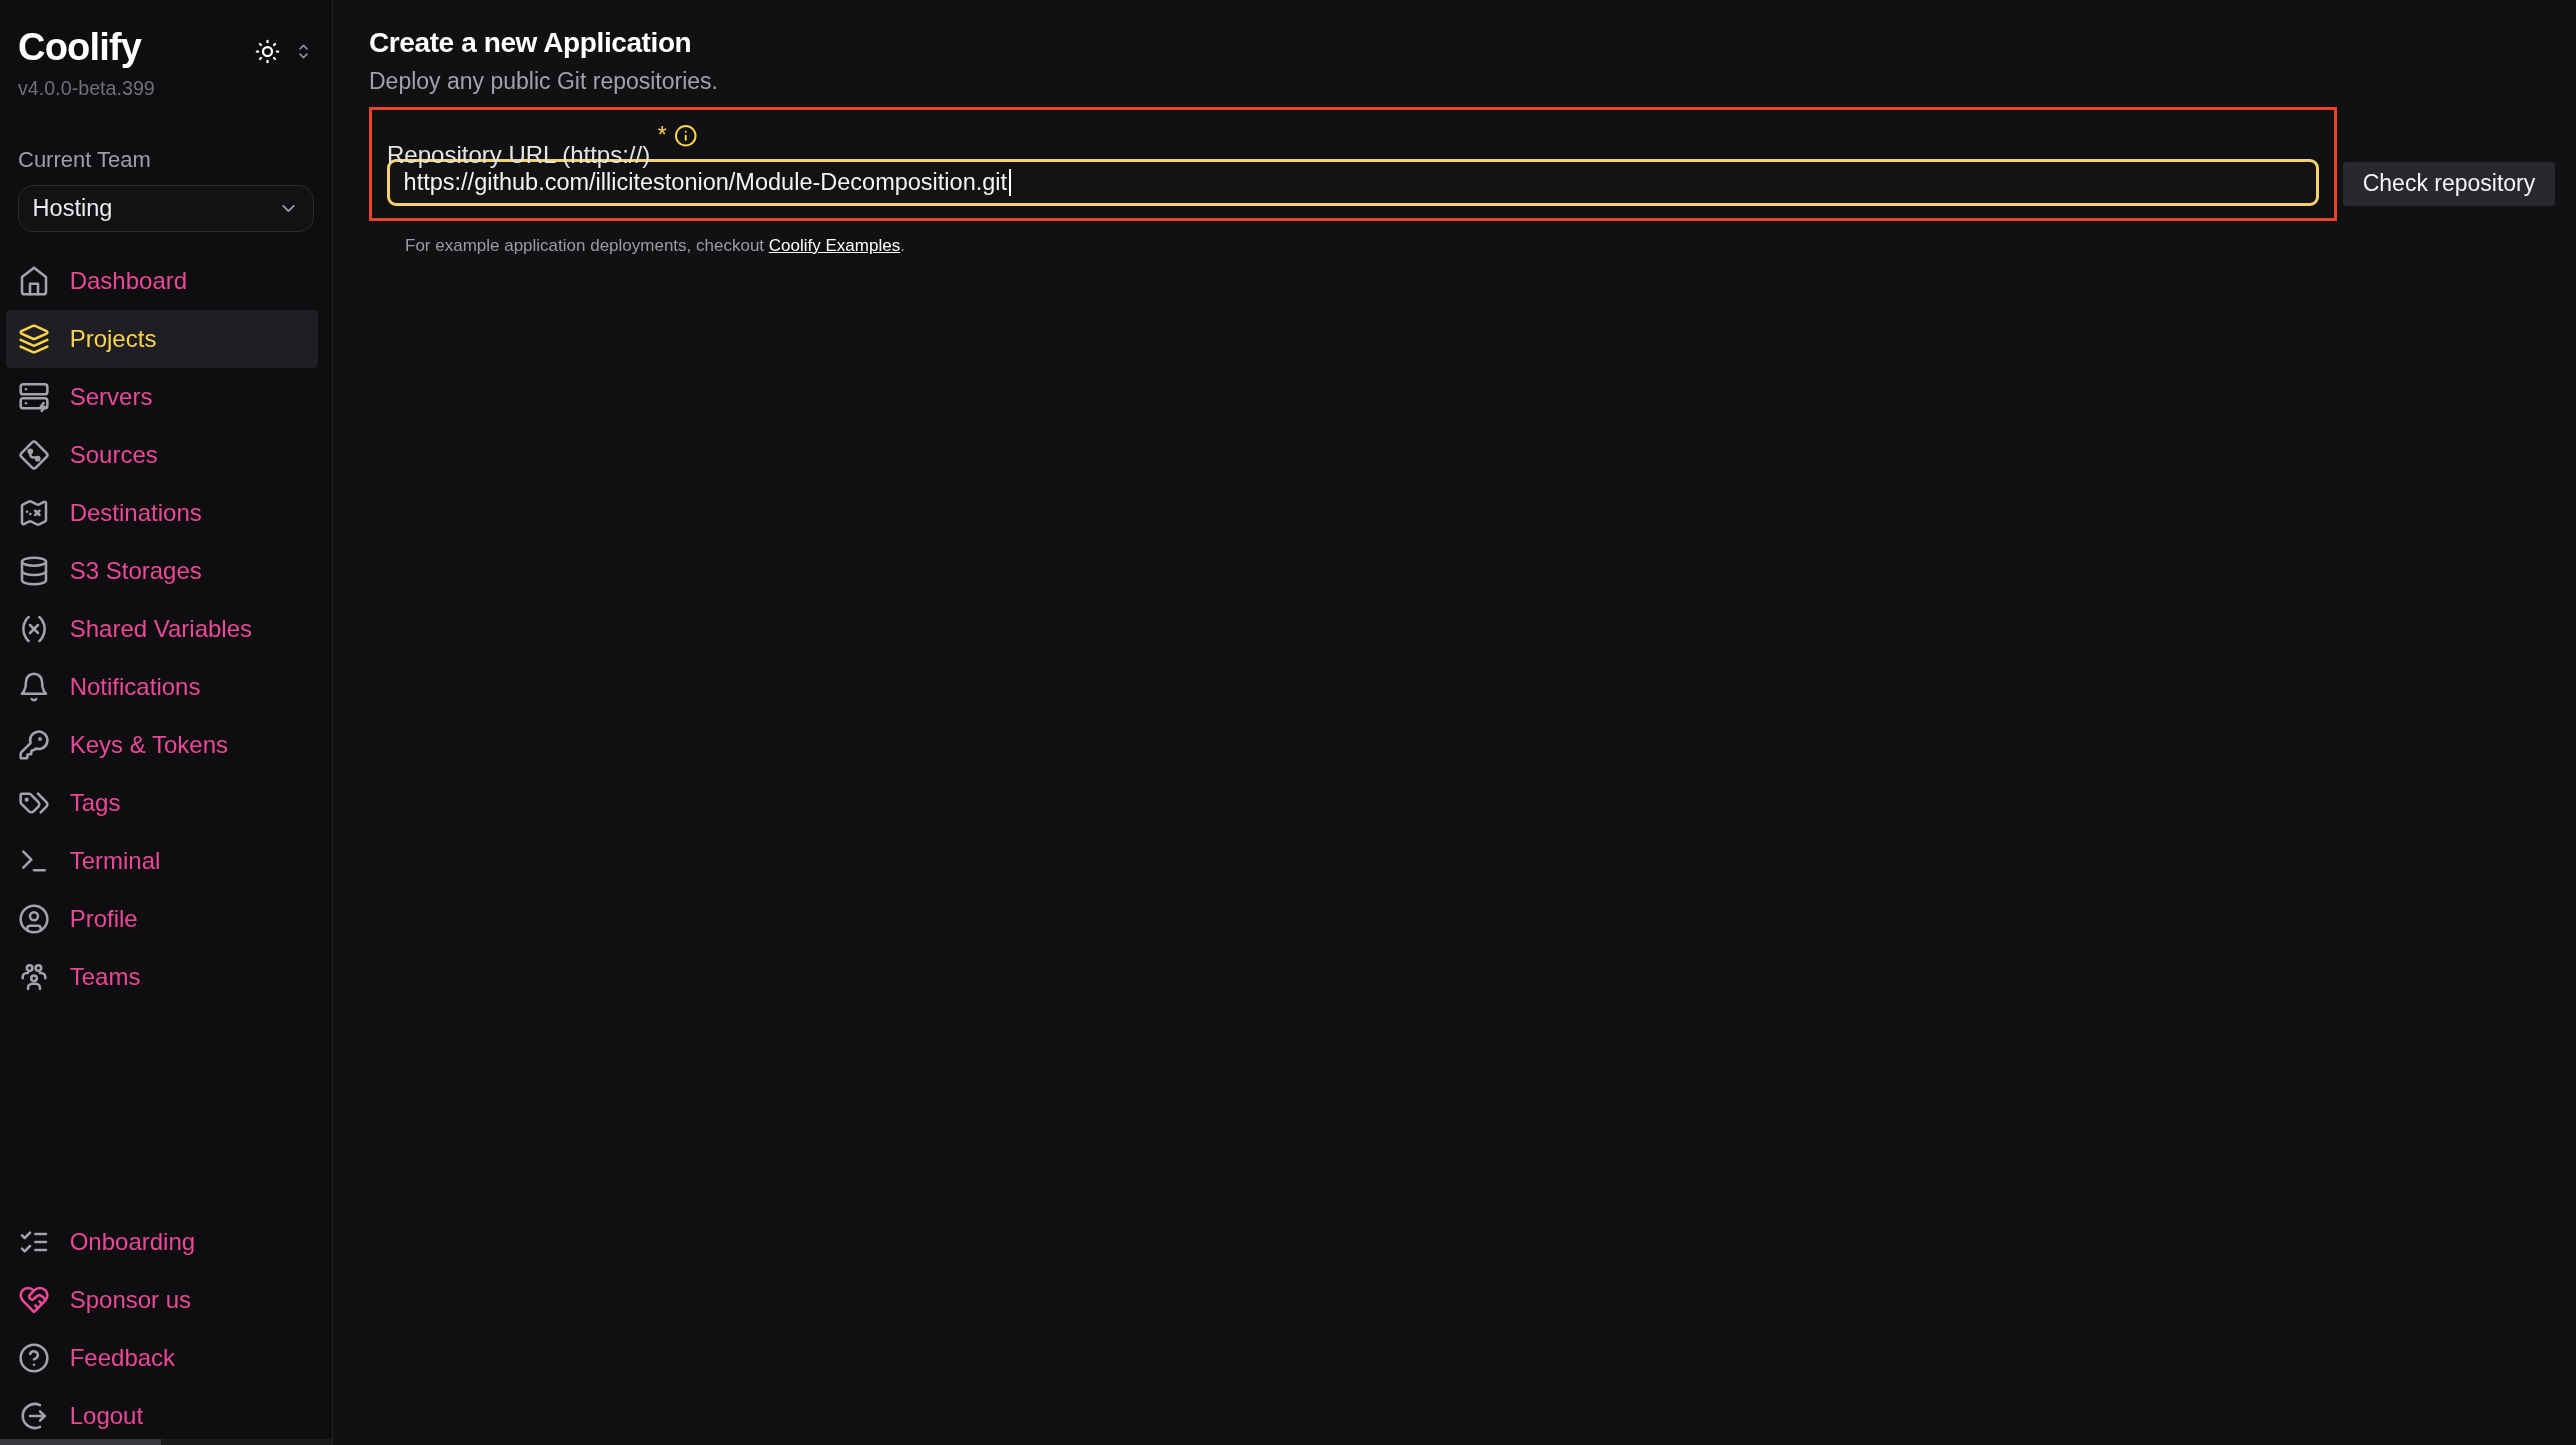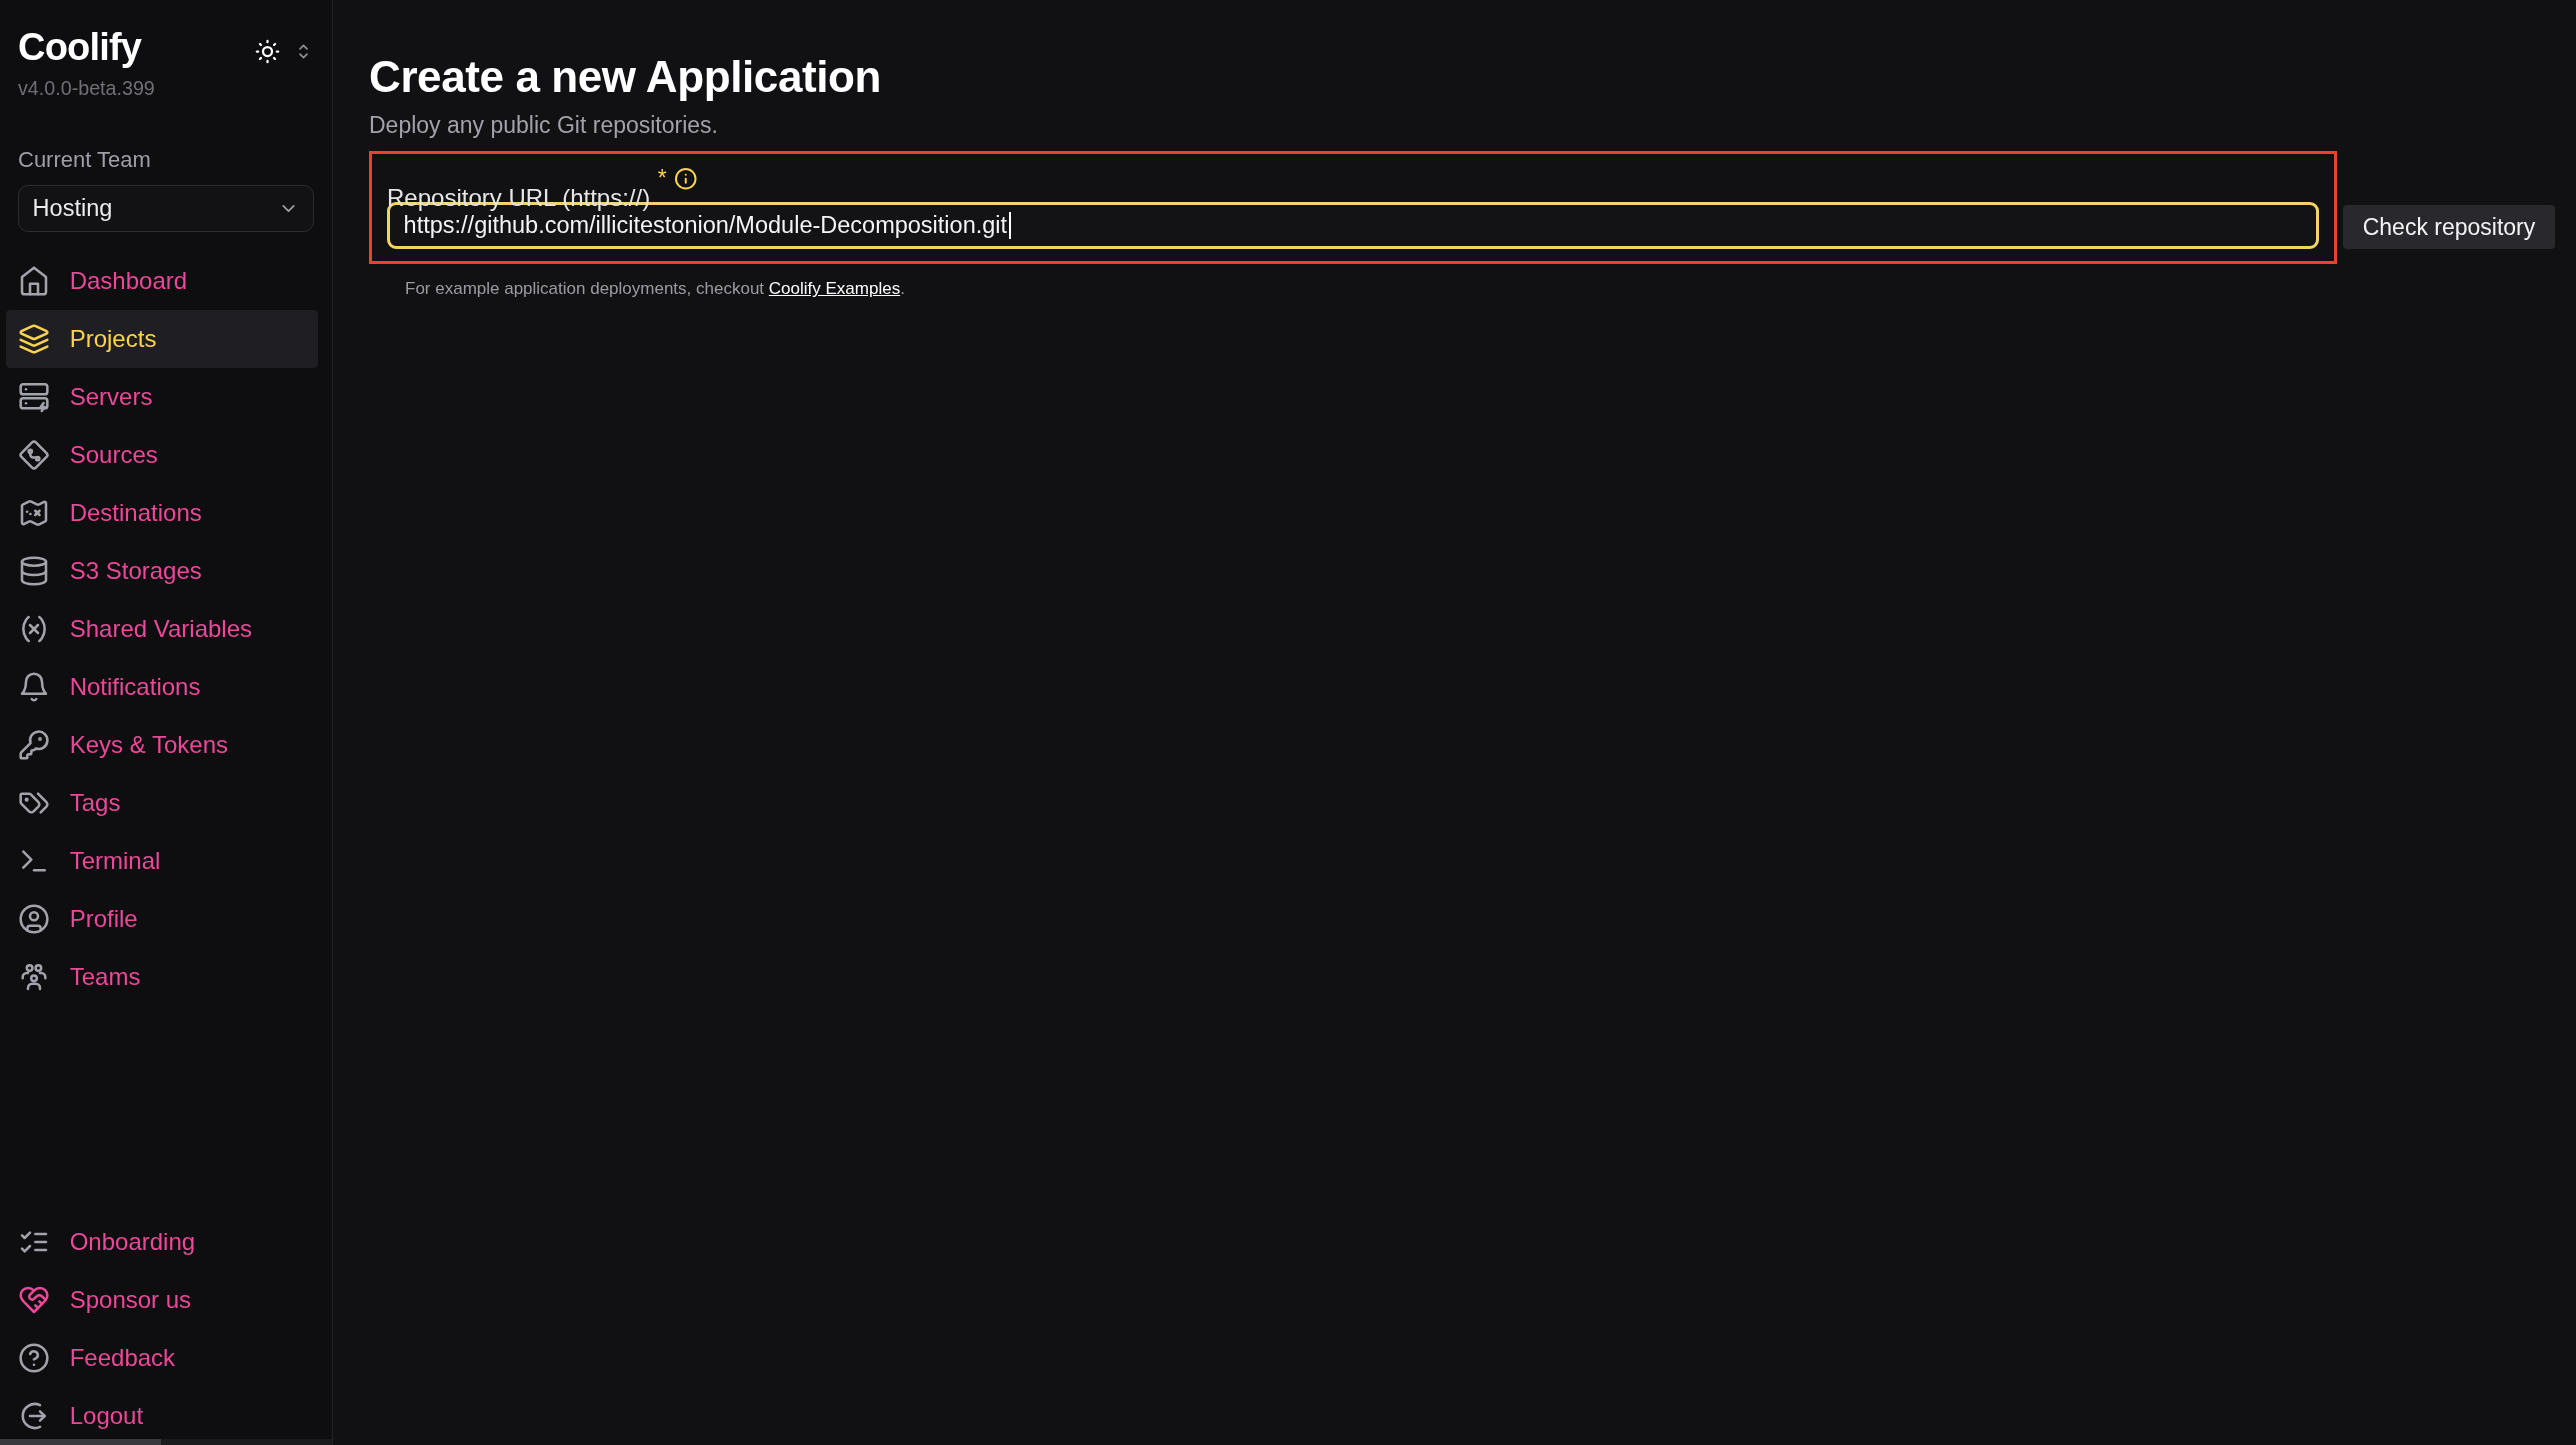--- a/index.html
+++ b/index.html
@@ -28,21 +28,21 @@
   .logo { font-size: 38px; font-weight: 700; color: #ffffff; letter-spacing: -0.8px; line-height: 1.15; }
   .logo-icons { margin-left: auto; display: flex; align-items: center; gap: 12px; margin-top: 12px; }
   .sun-btn { width: 27px; height: 27px; color: #ffffff; background: none; border: none; cursor: pointer; }
   .updown-btn { width: 21px; height: 21px; color: #8b8b93; background: none; border: none; cursor: pointer; }
   .version { margin-top: 7.6px; font-size: 19.7px; color: #6f6f77; }
 
   .team-block { padding: 0 18px; margin-top: 47px; }
   .team-label { font-size: 22px; color: #9f9fa7; }
   .team-select {
     margin-top: 12px; height: 47px;
-    border: 1.5px solid #2c2c31; border-radius: 10px;
+    border: 1.5px solid #2c2c31; border-radius: 15px;
     background: #121214;
     display: flex; align-items: center;
     padding: 0 13.6px;
     font-size: 23.5px; color: #ececf0;
     cursor: pointer;
   }
   .team-select .chev { margin-left: auto; width: 21px; height: 21px; color: #9f9fa7; }
 
   
   .nav { margin-top: 19.7px; display: flex; flex-direction: column; }
@@ -63,21 +63,21 @@
   .spacer { flex: 1 1 auto; }
   .nav.bottom { margin-top: 0; margin-bottom: 1.5px; }
   .side-scrollbar {
     position: absolute; left: 0; bottom: 0;
     width: 332px; height: 6.8px; background: #1b1b1e;
   }
   .side-scrollbar .thumb { width: 161px; height: 6.8px; background: #3a3a3e; }
 
   
   main { flex: 1 1 auto; padding: 27px 33px 0 36px; background: #111113; }
-  h1 { font-size: 44px; font-weight: 700; color: #ffffff; letter-spacing: -0.4px; line-height: 1.15; margin-top: 25px; }
+  h1 { font-size: 28px; font-weight: 700; color: #ffffff; letter-spacing: -0.4px; line-height: 1.15; }
   .subtitle { margin-top: 9px; font-size: 23px; color: #a2a2aa; }
 
   .form-row { margin-top: 12px; display: flex; align-items: flex-end; }
   .redbox {
     width: 1968px; flex: 0 0 1968px;
     border: 3px solid var(--highlight-red, #e9432e);
     padding: 10.6px 15px 12px 15px;
   }
   .label-row { display: flex; align-items: center; gap: 7.6px; height: 29px; }
   .field-label { font-size: 24px; color: #e5e5e5; margin-top: 39px; }

